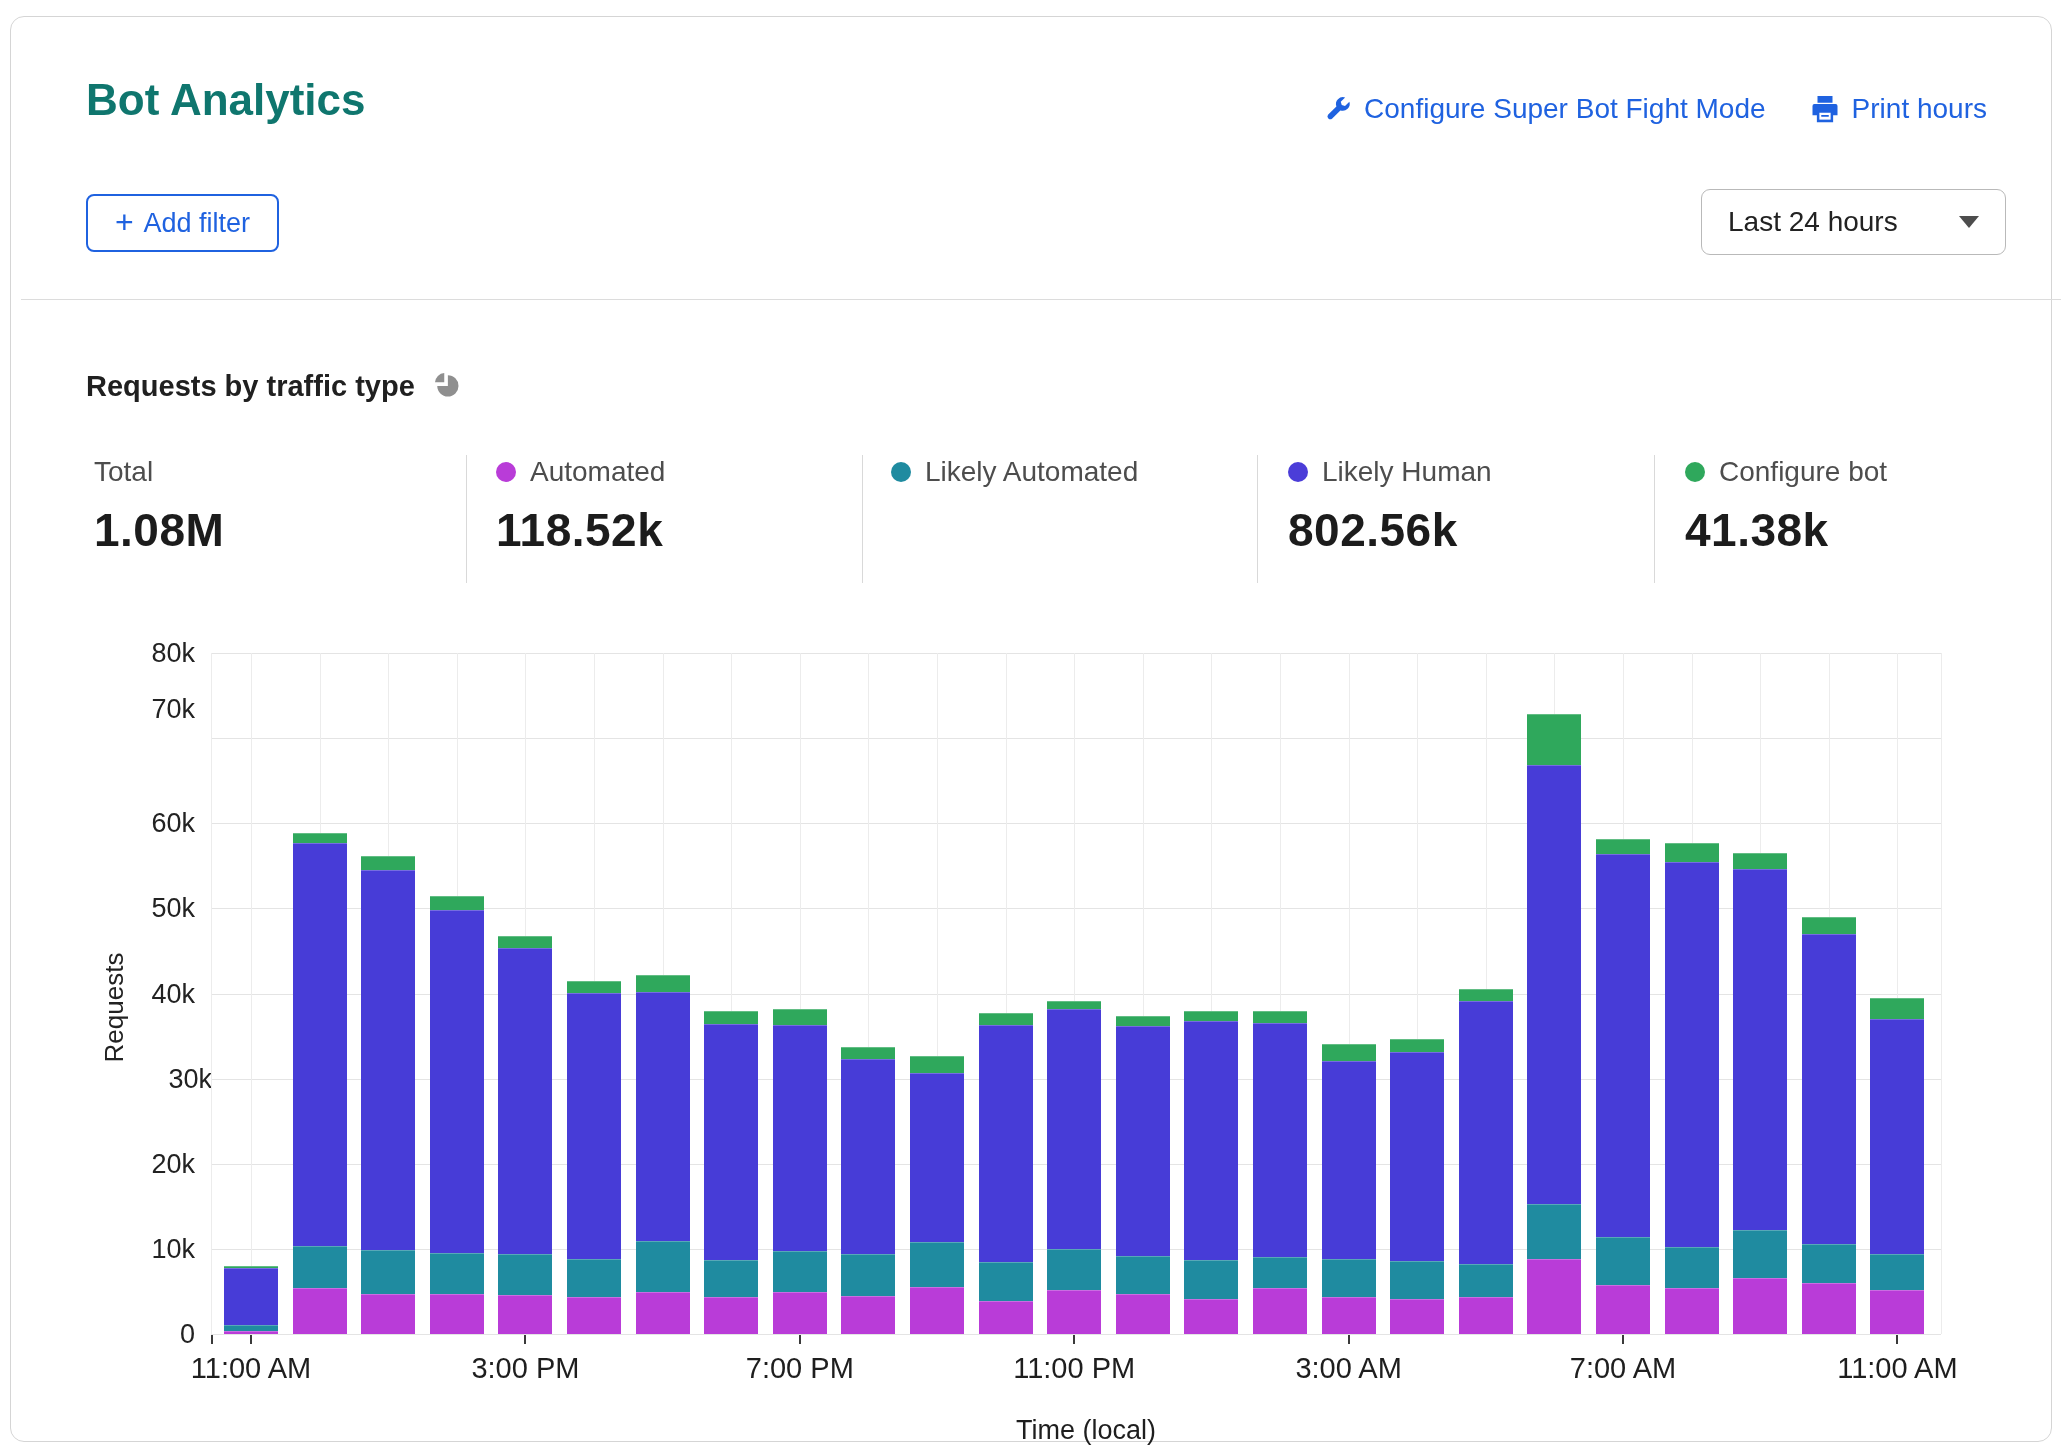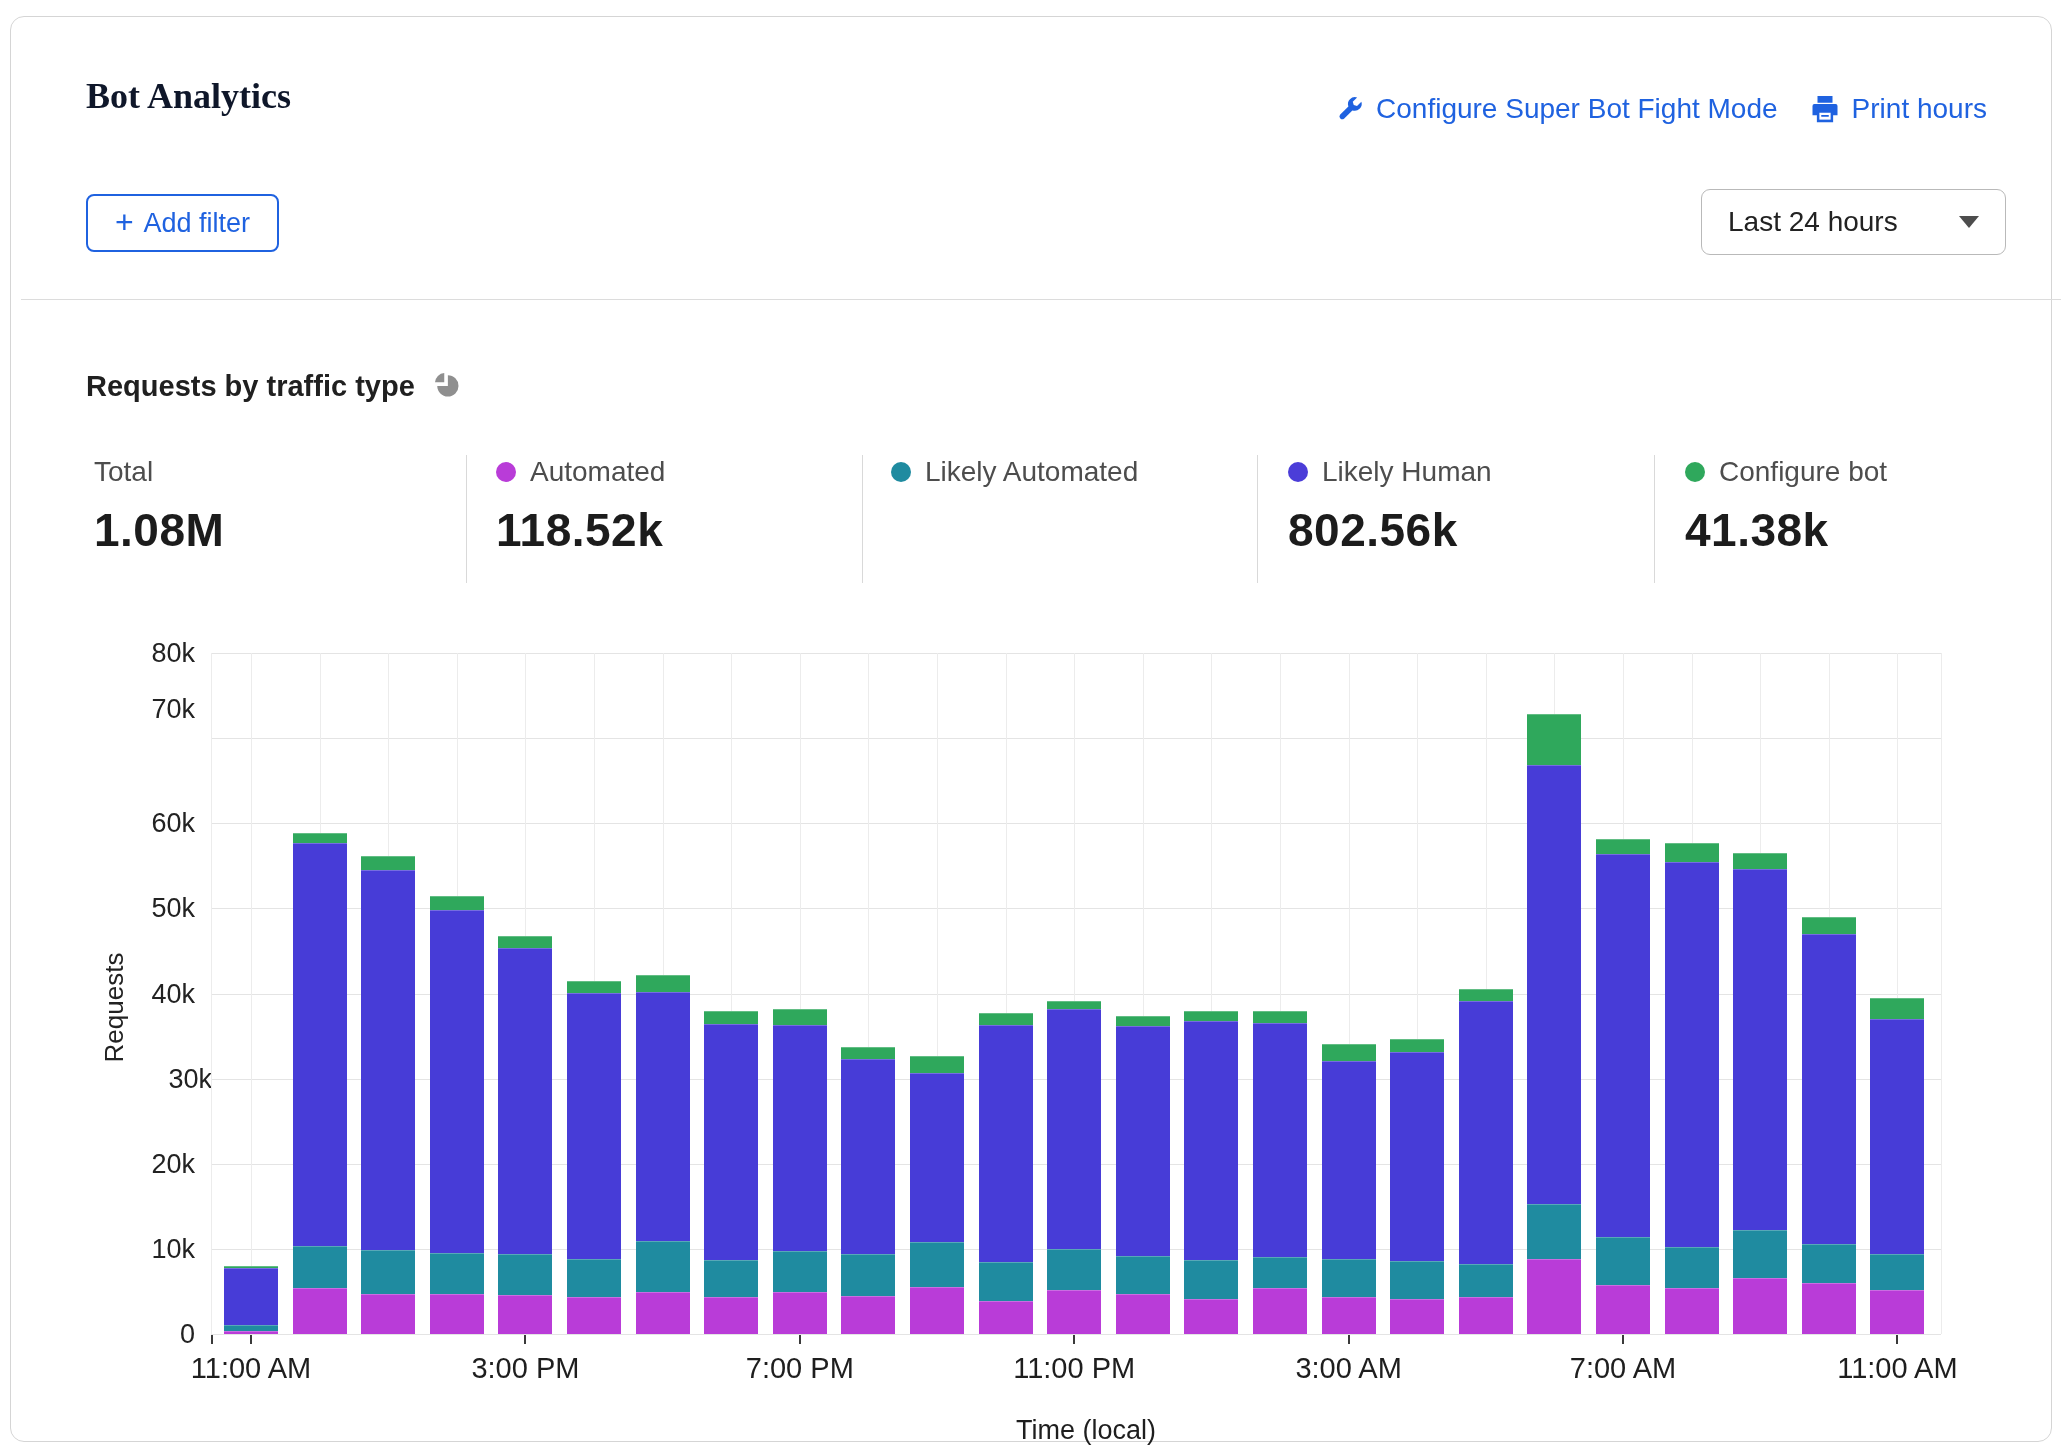--- a/index.html
+++ b/index.html
@@ -3,22 +3,22 @@
 <meta charset="utf-8">
 <style>
   html,body{margin:0;padding:0;background:#fff;}
   body{width:2062px;height:1450px;position:relative;overflow:hidden;
        font-family:"Liberation Sans",sans-serif;color:#222;}
   .abs{position:absolute;}
   
   .card{position:absolute;left:10px;top:16px;width:2040px;height:1424px;
         background:#fff;border:1px solid #d5d5d5;border-radius:14px;}
   
-  .page-title{position:absolute;left:75px;top:58px;font-size:36px;font-weight:bold;color:#0f172a;font-family:Liberation Serif, serif;}
-  .header-links{position:absolute;right:64px;top:76px;display:flex;gap:32px;align-items:center;}
+  .page-title{position:absolute;left:75px;top:58px;font-size:44px;font-weight:bold;color:#0f766e;}
+  .header-links{position:absolute;right:64px;top:76px;display:flex;gap:44px;align-items:center;}
   .hlink{display:flex;align-items:center;gap:12px;color:#1f62e0;font-size:28px;cursor:pointer;text-decoration:none;}
   .hlink svg{display:block;}
   
   .add-filter{position:absolute;left:75px;top:177px;width:193px;height:58px;box-sizing:border-box;
       border:2px solid #1f62e0;border-radius:8px;background:#fff;color:#1f62e0;
       display:flex;align-items:center;justify-content:center;gap:10px;font-size:27px;cursor:pointer;}
   .plus{font-size:32px;font-weight:500;line-height:1;margin-top:-3px;}
   
   .select{position:absolute;left:1690px;top:172px;width:305px;height:66px;box-sizing:border-box;
       border:1px solid #b9b9b9;border-radius:9px;background:#fff;display:flex;align-items:center;

